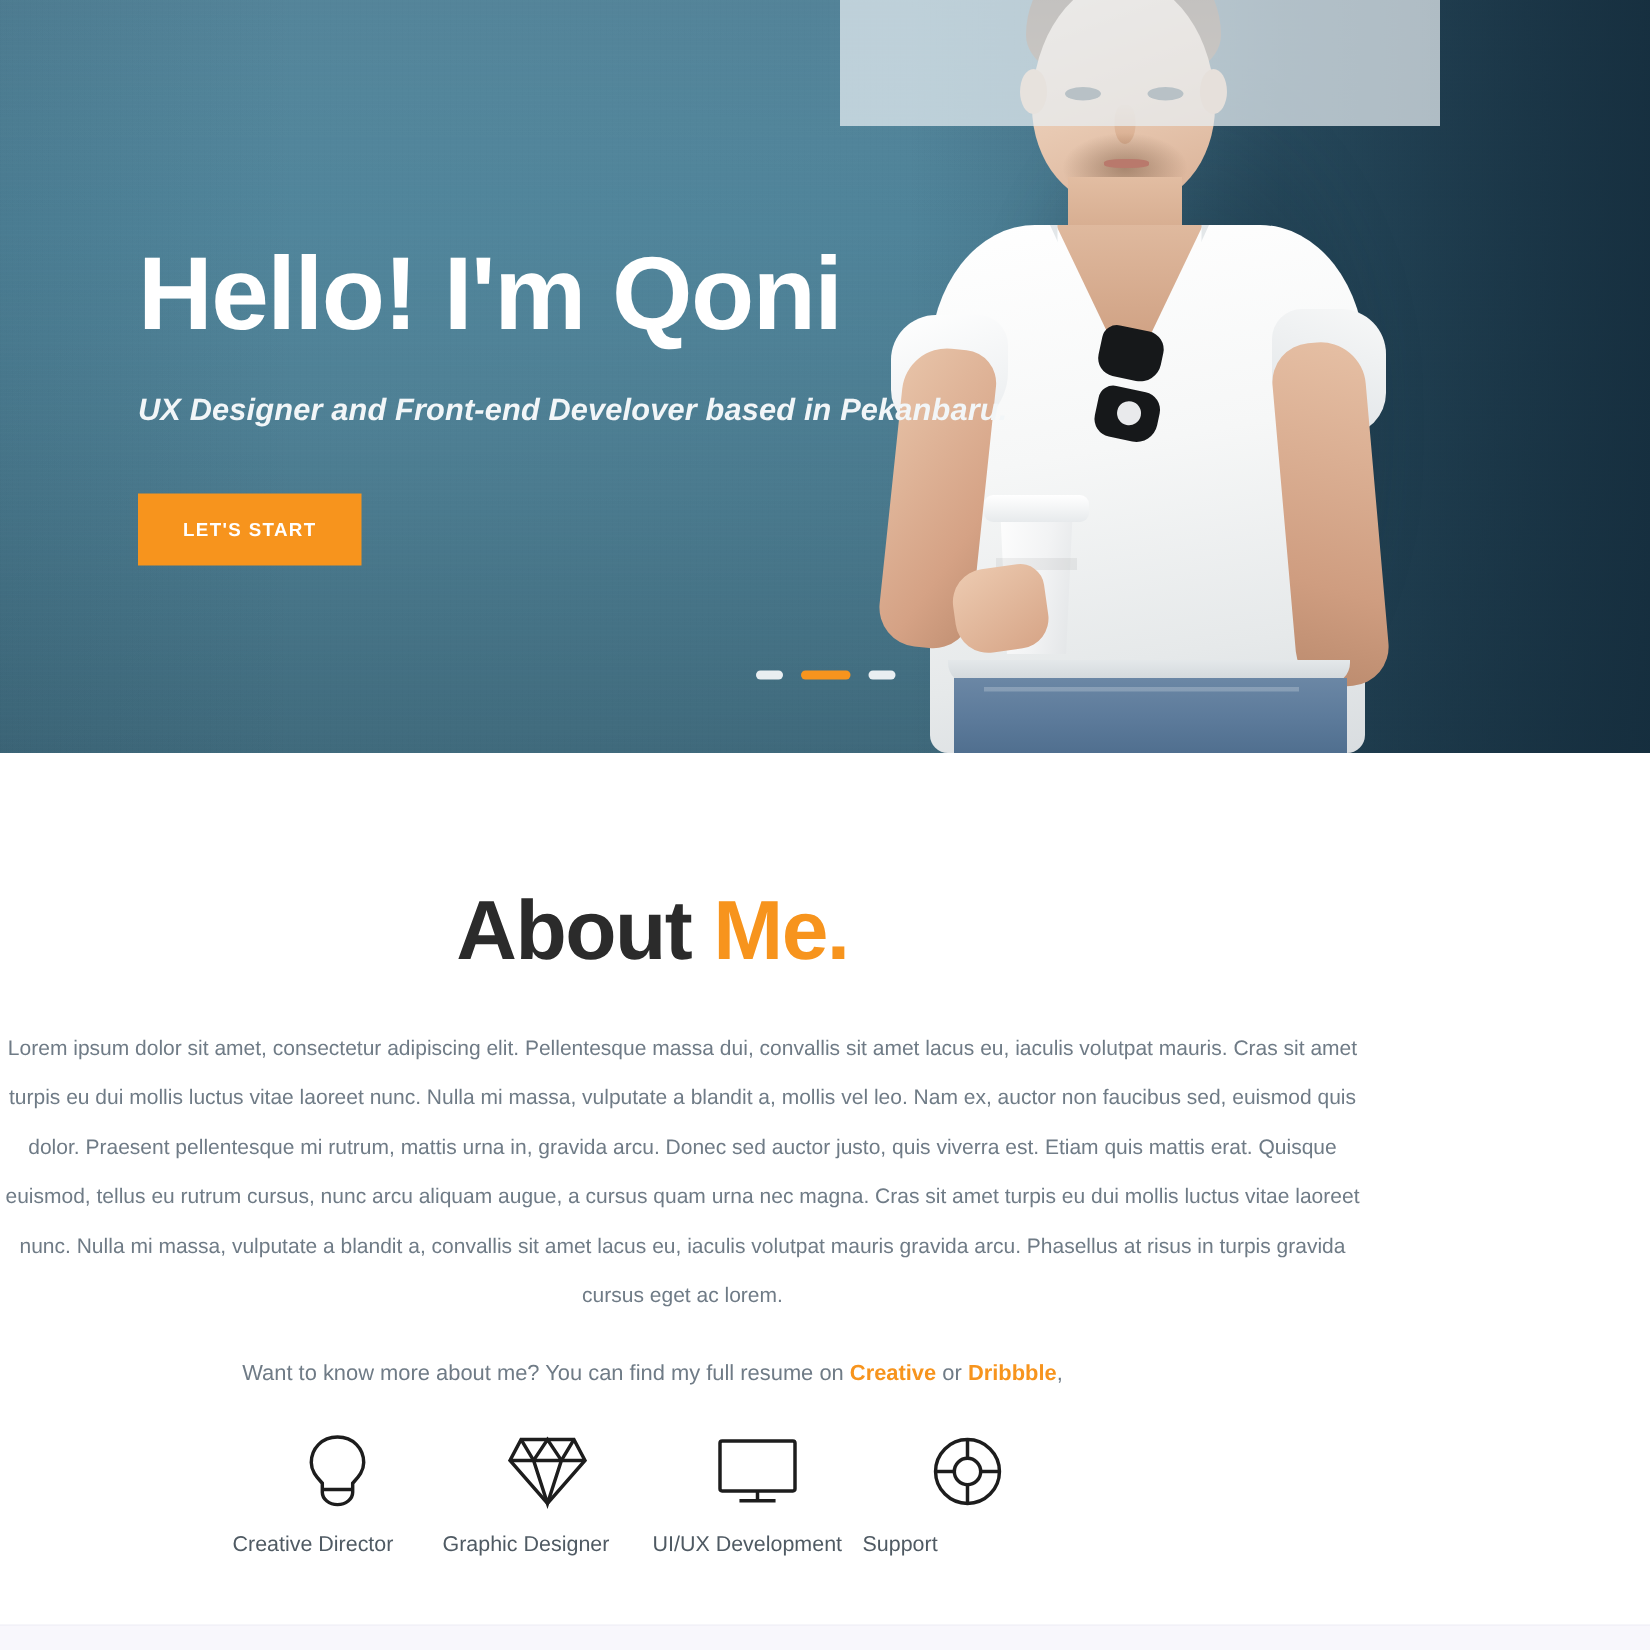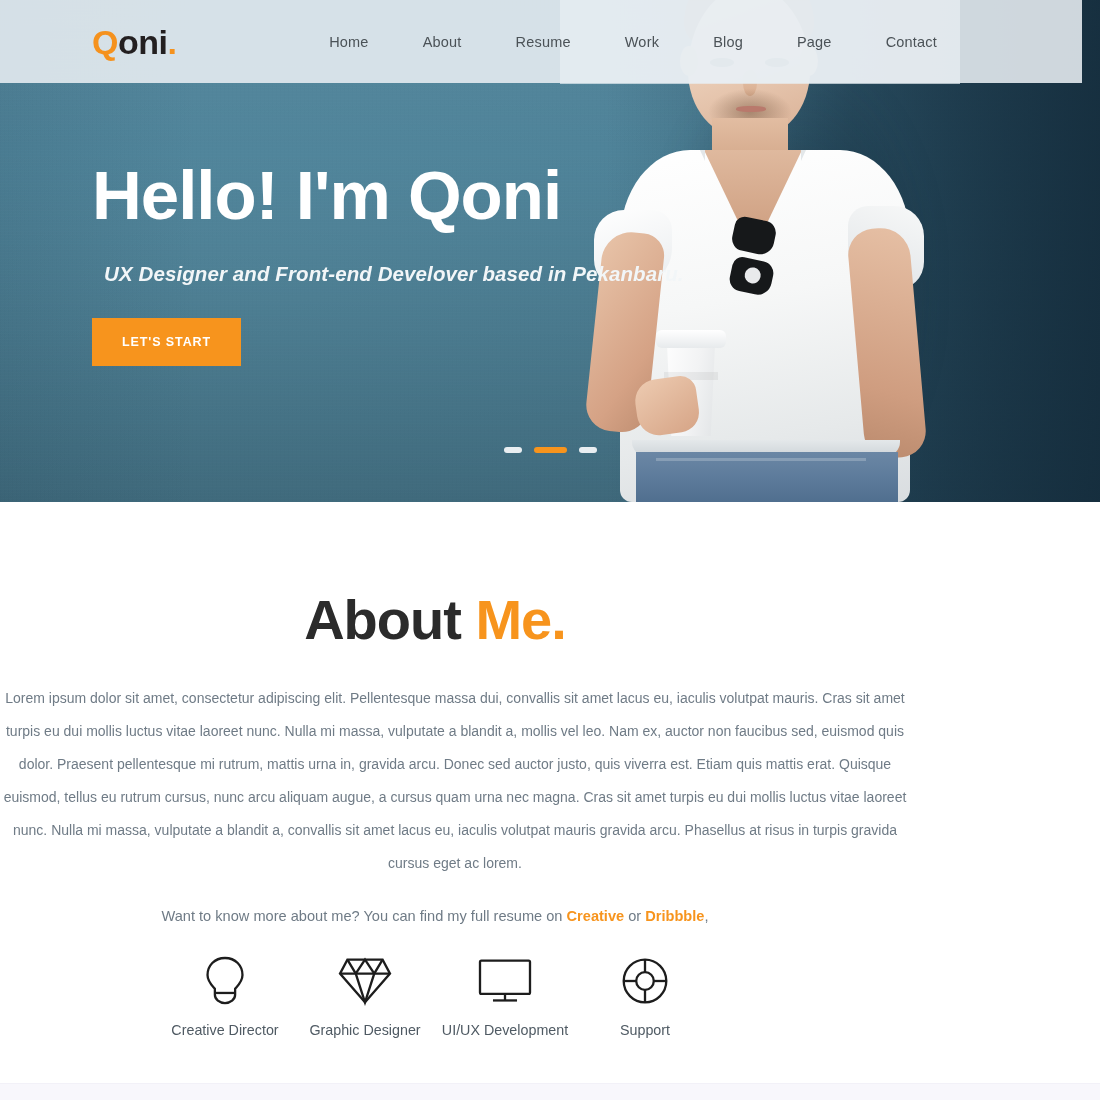--- a/index.html
+++ b/index.html
@@ -194,26 +194,26 @@
     letter-spacing: .2px;
   }
 
   
   .hero-copy { position: absolute; left: 92px; top: 160px; z-index: 4; }
   .hero-title {
     font-size: 69px; font-weight: bold; color: #ffffff;
     letter-spacing: -1px; line-height: 1.05; margin: 0;
   }
   .hero-sub {
-    margin: 30px 0 0 12px;
+    margin: 30px 0 0 0;
     font-size: 20.5px; font-weight: bold; font-style: italic;
     color: #f2f6f8; letter-spacing: .1px; text-align: center;
   }
   .hero-btn {
-    margin-top: 32px;
+    margin-top: 43px;
     display: inline-block;
     background: #f7941d; color: #ffffff;
     border: none;
     padding: 17px 30px;
     font-size: 12.5px; font-weight: bold; letter-spacing: .9px;
     font-family: "Liberation Sans", sans-serif;
     cursor: pointer;
   }
 
   .dots {
@@ -245,21 +245,21 @@
     margin: 28px 0 0 0; text-align: center;
     font-size: 14.6px; color: #6f7b86;
   }
   .about-links a { color: #f7941d; font-weight: bold; text-decoration: none; }
 
   
   .services {
     margin: 30px auto 0 auto; width: 560px;
     display: flex; justify-content: space-between; align-items: flex-start;
   }
-  .service { text-align: center; width: 140px; }
+  .service { width: 140px; }
   .service .ic { height: 54px; display:flex; align-items:center; justify-content:center; }
   .service .lbl {
     margin-top: 14px; font-size: 14.3px; color: #4f5a63; white-space: nowrap;
   }
   .service svg { stroke: #1d1d1d; fill: none; stroke-width: 5; }
 
   
   .next-section {
     position: absolute; top: 1083px; left: 0; width: 1100px; height: 17px;
     background: #f8f7fc;
@@ -302,32 +302,20 @@
         </div>
       <div class="ph-hem"></div>
       <div class="ph-jeans"></div>
       <div class="ph-cup"></div>
       <div class="ph-cup-lid"></div>
       <div class="ph-cup-sleeve"></div>
       <div class="ph-hand"></div>
     </div>
     <div class="photo-headerfade"></div>
 
-    <header class="header">
-      <div class="logo"><span class="q">Q</span><span>oni</span><span class="dot">.</span></div>
-      <nav class="nav">
-        <a href="#">Home</a>
-        <a href="#">About</a>
-        <a href="#">Resume</a>
-        <a href="#">Work</a>
-        <a href="#">Blog</a>
-        <a href="#">Page</a>
-        <a href="#">Contact</a>
-      </nav>
-    </header>
 
     <div class="hero-copy">
       <h1 class="hero-title">Hello! I'm Qoni</h1>
       <p class="hero-sub">UX Designer and Front-end Develover based in Pekanbaru.</p>
       <button class="hero-btn">LET'S START</button>
     </div>
 
     <div class="dots">
       <span></span>
       <span class="active"></span>

